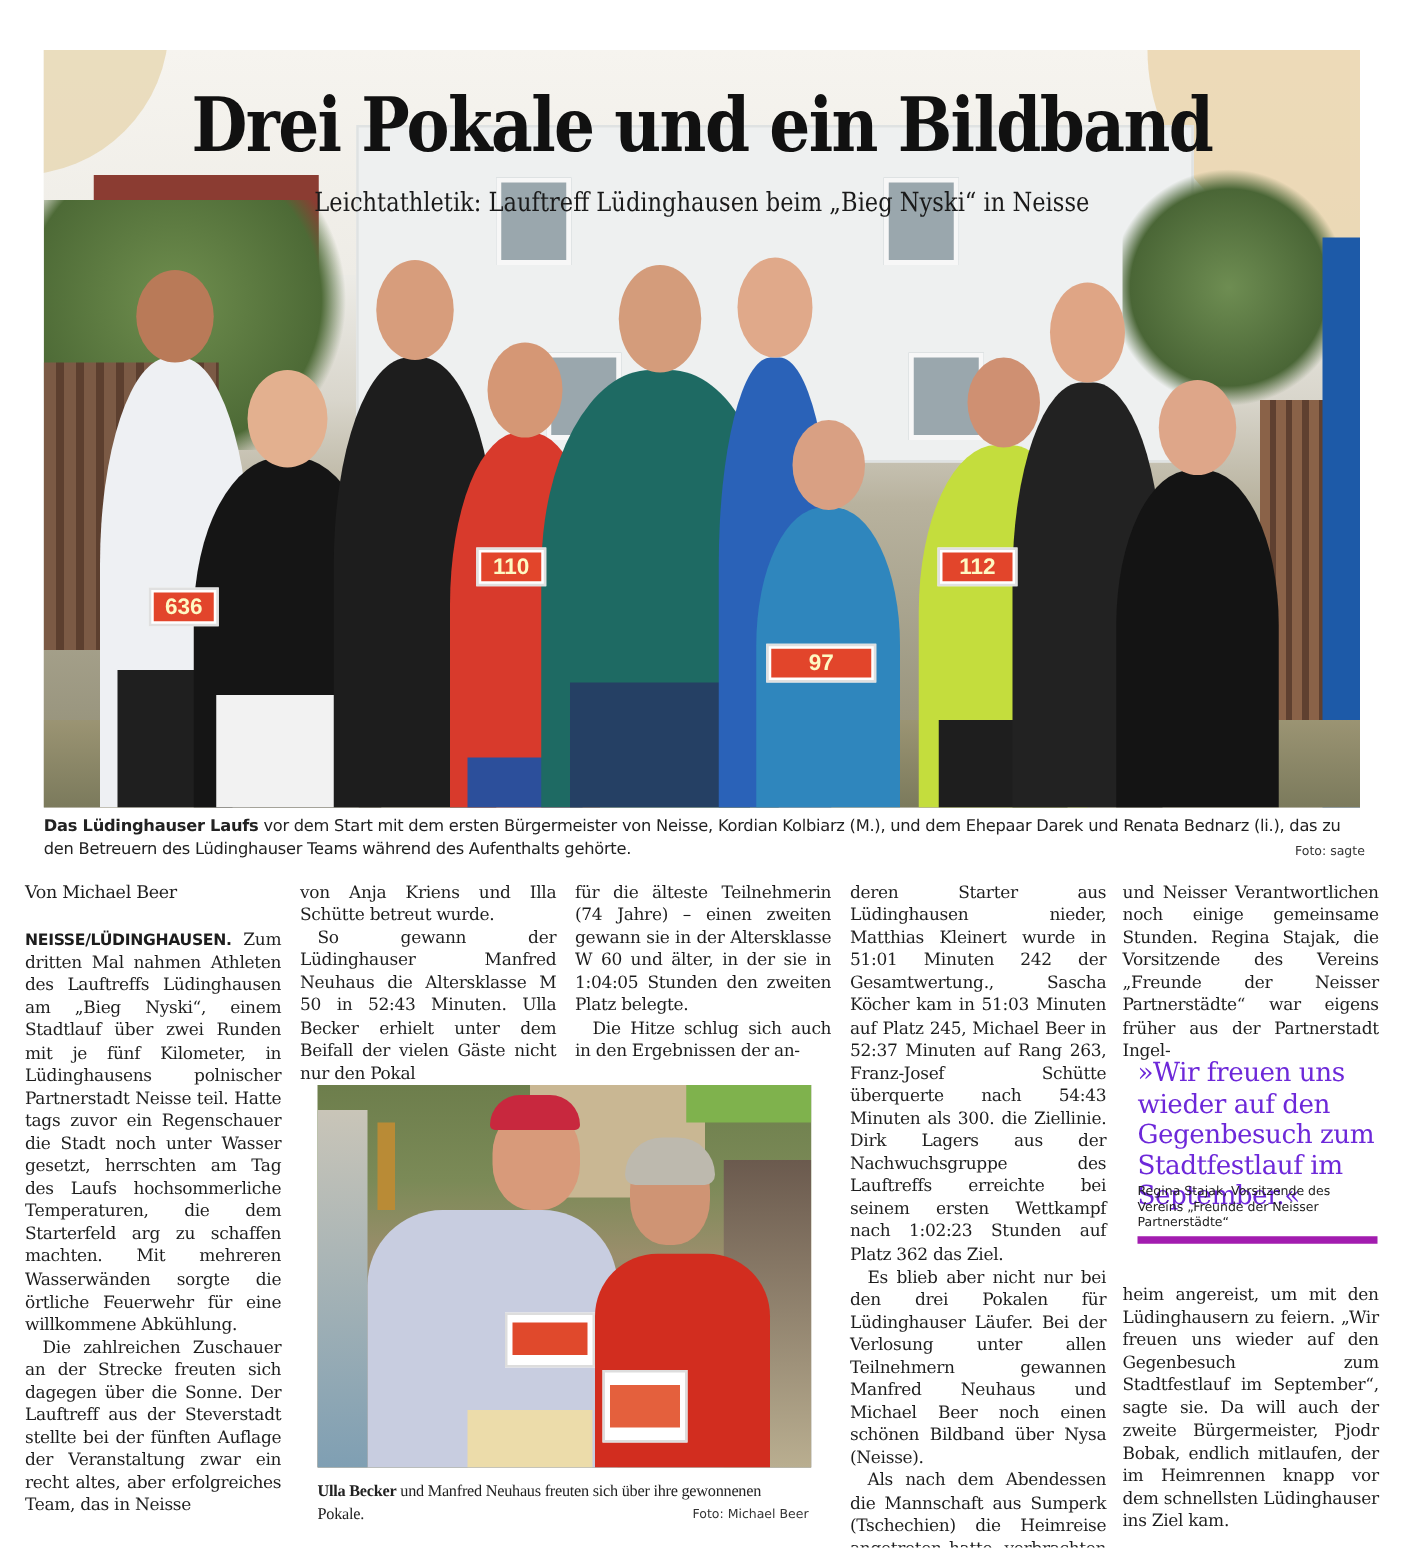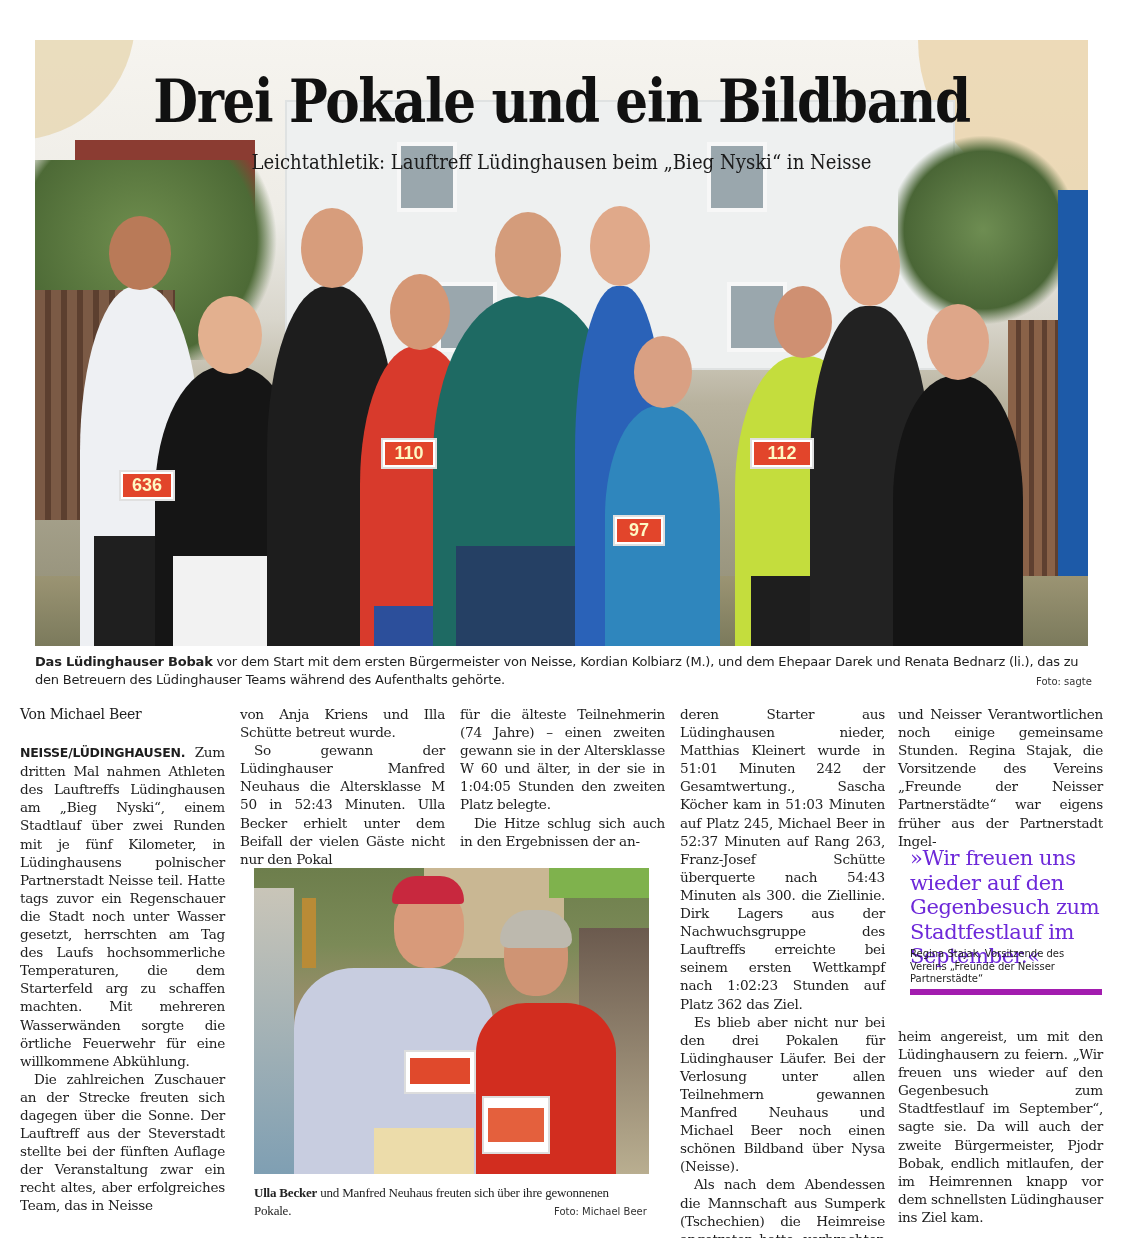--- a/index.html
+++ b/index.html
@@ -169,33 +169,33 @@
   <div class="person" style="left:858px;width:130px;height:270px;background:#141414;">
     <div class="head" style="top:-72px;width:62px;height:76px;background:#dea689;"></div>
   </div>
 
   <div class="bib" style="left:84px;top:430px;width:56px;">
       <span class="num">636</span>
     </div>
   <div class="bib" style="left:346px;top:398px;width:56px;">
       <span class="num">110</span>
     </div>
-  <div class="bib" style="left:578px;top:475px;width:52px;">
+  <div class="bib" style="left:578px;top:475px;width:88px;">
       <span class="num">97</span>
     </div>
   <div class="bib" style="left:715px;top:398px;width:64px;">
       <span class="num">112</span>
     </div>
 
   <h1 class="headline">Drei Pokale und ein Bildband</h1>
   <div class="subhead">Leichtathletik: Lauftreff Lüdinghausen beim „Bieg Nyski“ in Neisse</div>
 </div>
 
 <div class="caption-main">
-  <b>Das Lüdinghauser Bobak</b><span> vor dem Start mit dem ersten Bürgermeister von Neisse, Kordian Kolbiarz (M.), und dem Ehepaar Darek und Renata Bednarz (li.), das zu den Betreuern des Lüdinghauser Teams während des Aufenthalts gehörte.</span>
+  <b>Das Lüdinghauser Laufs</b><span> vor dem Start mit dem ersten Bürgermeister von Neisse, Kordian Kolbiarz (M.), und dem Ehepaar Darek und Renata Bednarz (li.), das zu den Betreuern des Lüdinghauser Teams während des Aufenthalts gehörte.</span>
 </div>
 <div class="credit" style="left:1036px;top:676px;">Foto: sagte</div>
 
 <div class="col c1">
   <div class="byline">Von Michael Beer</div>
   <p><span class="dateline">NEISSE/LÜDINGHAUSEN.</span><span> Zum dritten Mal nahmen Athleten des Lauftreffs Lüdinghausen am „Bieg Nyski“, einem Stadtlauf über zwei Runden mit je fünf Kilometer, in Lüdinghausens polnischer Partnerstadt Neisse teil. Hatte tags zuvor ein Regenschauer die Stadt noch unter Wasser gesetzt, herrschten am Tag des Laufs hochsommerliche Temperaturen, die dem Starterfeld arg zu schaffen machten. Mit mehreren Wasserwänden sorgte die örtliche Feuerwehr für eine willkommene Abkühlung.</span></p>
   <p>Die zahlreichen Zuschauer an der Strecke freuten sich dagegen über die Sonne. Der Lauftreff aus der Steverstadt stellte bei der fünften Auflage der Veranstaltung zwar ein recht altes, aber erfolgreiches Team, das in Neisse</p>
 </div>
 
 <div class="col c2">

